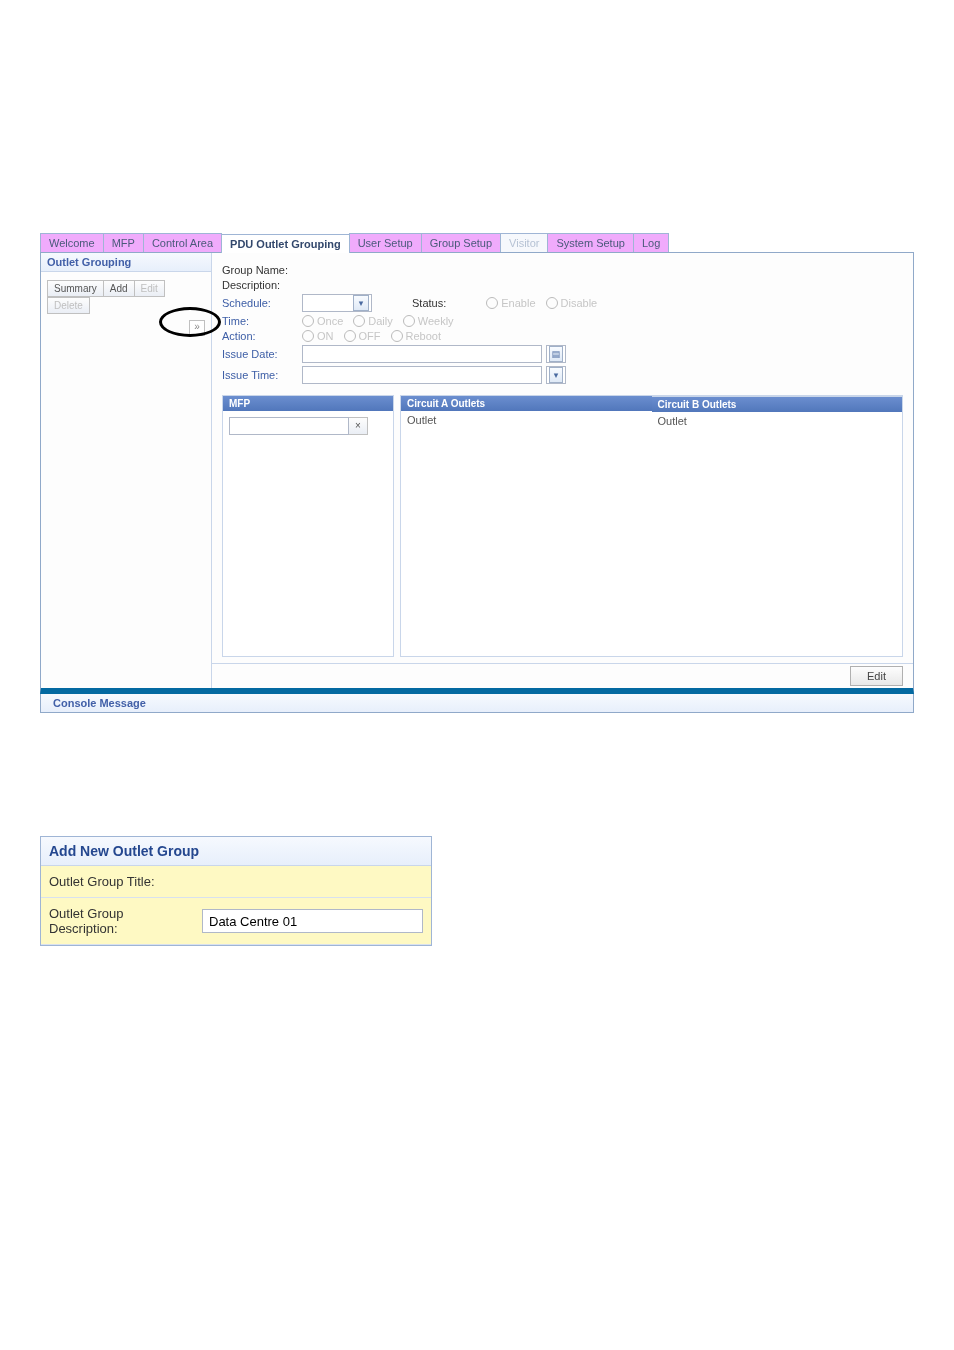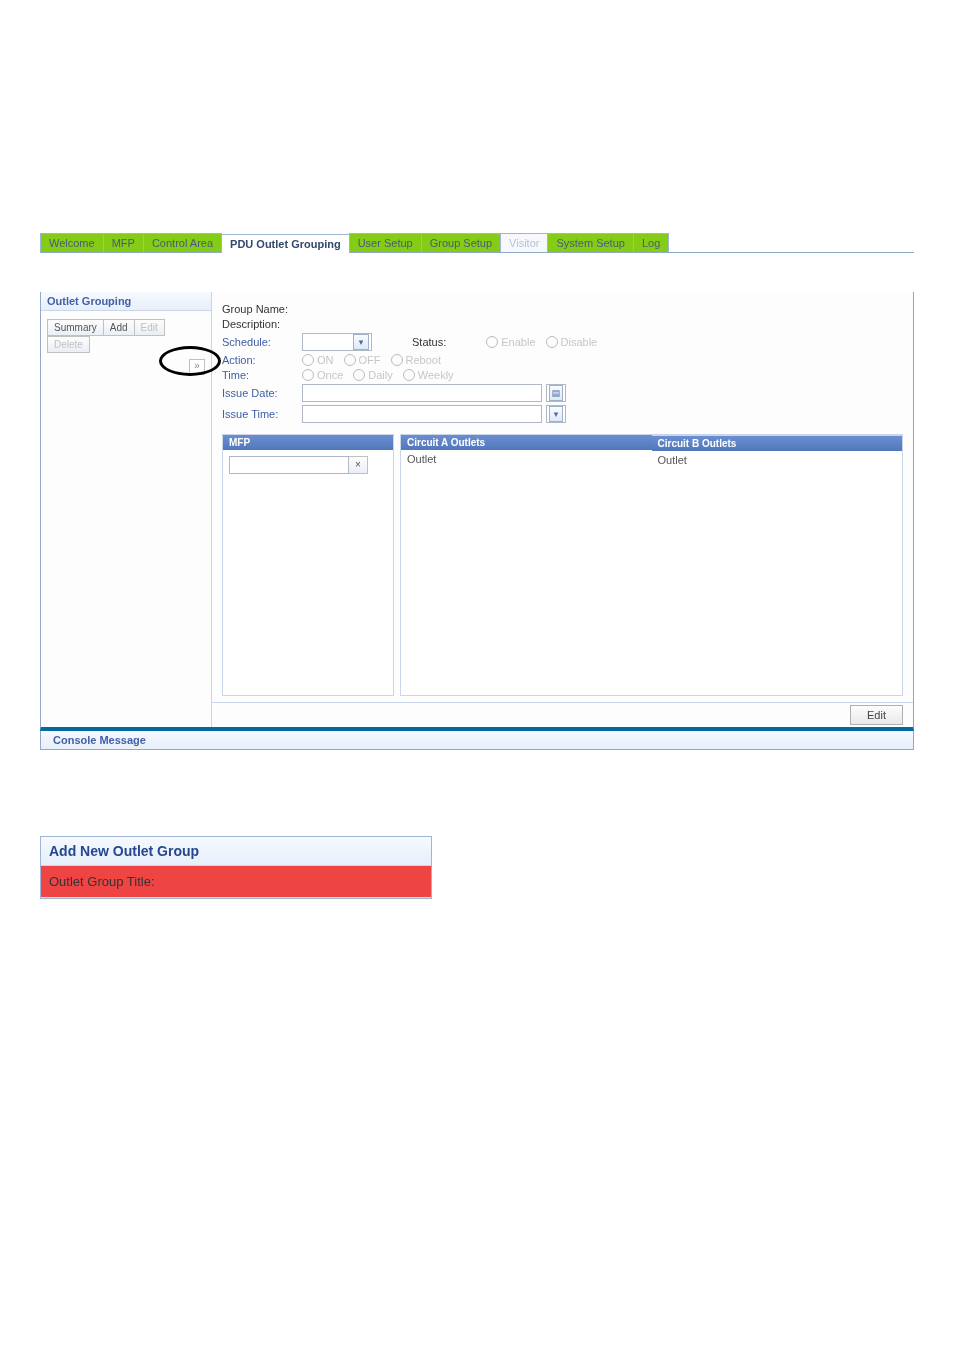--- a/index.html
+++ b/index.html
@@ -26,44 +26,43 @@
     .top-tabs {
       display: flex;
       align-items: flex-end;
       border-bottom: 1px solid #90a9c9;
       height: 22px;
     }
     .top-tabs .tab {
       padding: 3px 8px;
       border: 1px solid #9fb5d5;
       border-bottom: none;
-      background: #84cc16;
+      background: #f0abfc;
       color: #4a5a7a;
       margin-right: -1px;
       white-space: nowrap;
     }
     .top-tabs .tab.disabled {
       color: #b6c2d4;
       background: #f6f8fc;
     }
     .top-tabs .tab.active {
       background: #fff;
       font-weight: bold;
       color: #33486c;
       position: relative;
       top: 1px;
     }
 
     .main-body {
       display: flex;
       border-left: 1px solid #90a9c9;
       border-right: 1px solid #90a9c9;
-      border-bottom: 4px solid #0369a1;
+      border-bottom: 6px solid #0369a1;
       background: #fdfdfd;
-      margin-top: 39px;
     }
 
     
     .sidebar {
       width: 170px;
       border-right: 1px solid #c9d6ea;
     }
     .panel-header {
       background: linear-gradient(#f6f9fe,#e7effb);
       color: #4260a8;
@@ -208,21 +207,21 @@
       padding: 3px 12px;
     }
 
     
     .dialog {
       position: absolute;
       left: 40px;
       top: 836px;
       width: 390px;
       border: 1px solid #9fb5d5;
-      background: #ef4444;
+      background: #fef9c3;
     }
     .dialog-title {
       background: linear-gradient(#f6f9fe,#e7effb);
       color: #24478f;
       font-weight: bold;
       font-size: 14px;
       padding: 6px 8px;
       border-bottom: 1px solid #c9d6ea;
     }
     .dialog-row {
@@ -312,36 +311,36 @@
               <span class="chev">▾</span>
             </span>
             <span style="width:40px;"></span>
             <span class="form-label" style="width:auto;margin-right:40px;">Status:</span>
             <span class="radio"></span>
               <span class="rlabel">Enable</span>
             <span class="radio"></span>
               <span class="rlabel">Disable</span>
           </div>
           <div class="form-row">
+            <span class="form-label blue">Time:</span>
+            <span class="radio"></span>
+              <span class="rlabel">Once</span>
+            <span class="radio"></span>
+              <span class="rlabel">Daily</span>
+            <span class="radio"></span>
+              <span class="rlabel">Weekly</span>
+          </div>
+          <div class="form-row">
             <span class="form-label blue">Action:</span>
             <span class="radio"></span>
               <span class="rlabel">ON</span>
             <span class="radio"></span>
               <span class="rlabel">OFF</span>
             <span class="radio"></span>
               <span class="rlabel">Reboot</span>
-          </div>
-          <div class="form-row">
-            <span class="form-label blue">Time:</span>
-            <span class="radio"></span>
-              <span class="rlabel">Once</span>
-            <span class="radio"></span>
-              <span class="rlabel">Daily</span>
-            <span class="radio"></span>
-              <span class="rlabel">Weekly</span>
           </div>
           <div class="form-row">
             <span class="form-label blue">Issue Date:</span>
             <span class="text-input" style="width:240px;"></span>
             <span class="dropdown" style="width:20px;margin-left:4px;">
               <span class="chev">▤</span>
             </span>
           </div>
           <div class="form-row">
             <span class="form-label blue">Issue Time:</span>
@@ -379,15 +378,19 @@
     </div>
 
     <div class="console-header">Console Message</div>
   </div>
 
   <div class="dialog">
     <div class="dialog-title">Add New Outlet Group</div>
     <div class="dialog-row">
       <div class="dialog-label">Outlet Group Title:</div>
     </div>
+    <div class="dialog-row">
+      <div class="dialog-label">Outlet Group Description:</div>
+      <input class="dialog-input" value="Data Centre 01" style="">
+    </div>
   </div>
 
 </div>
 
 </body></html>

